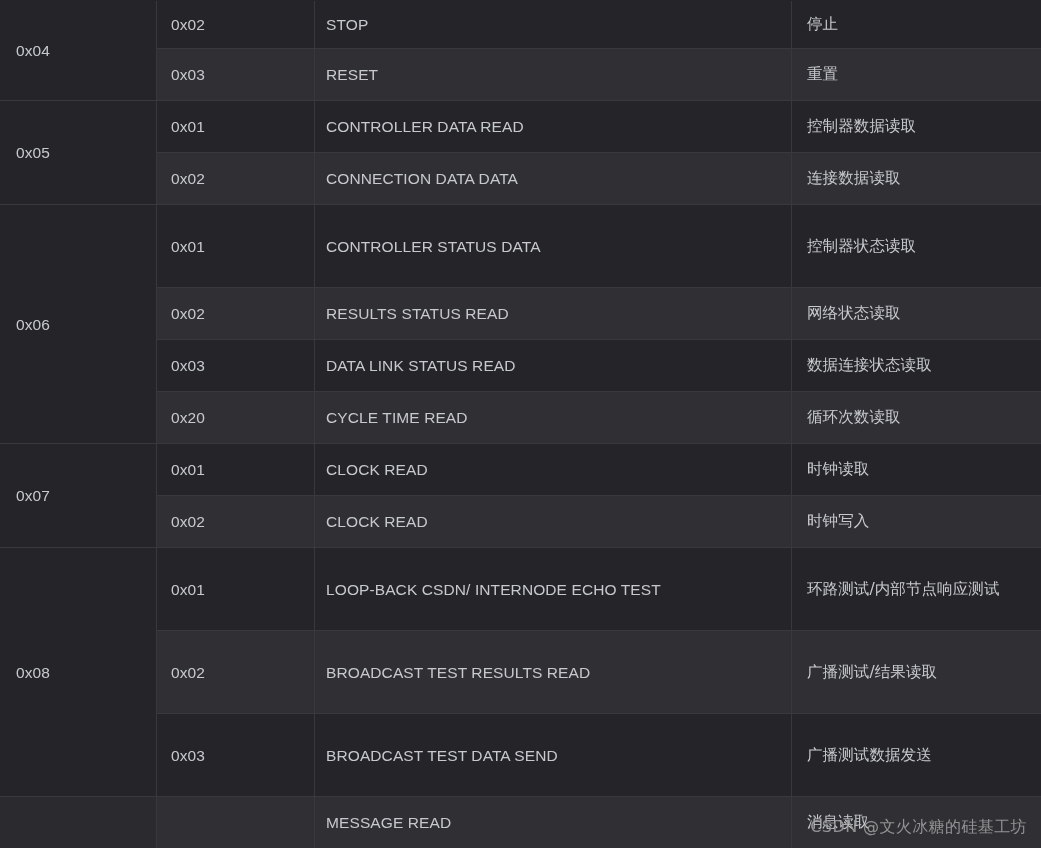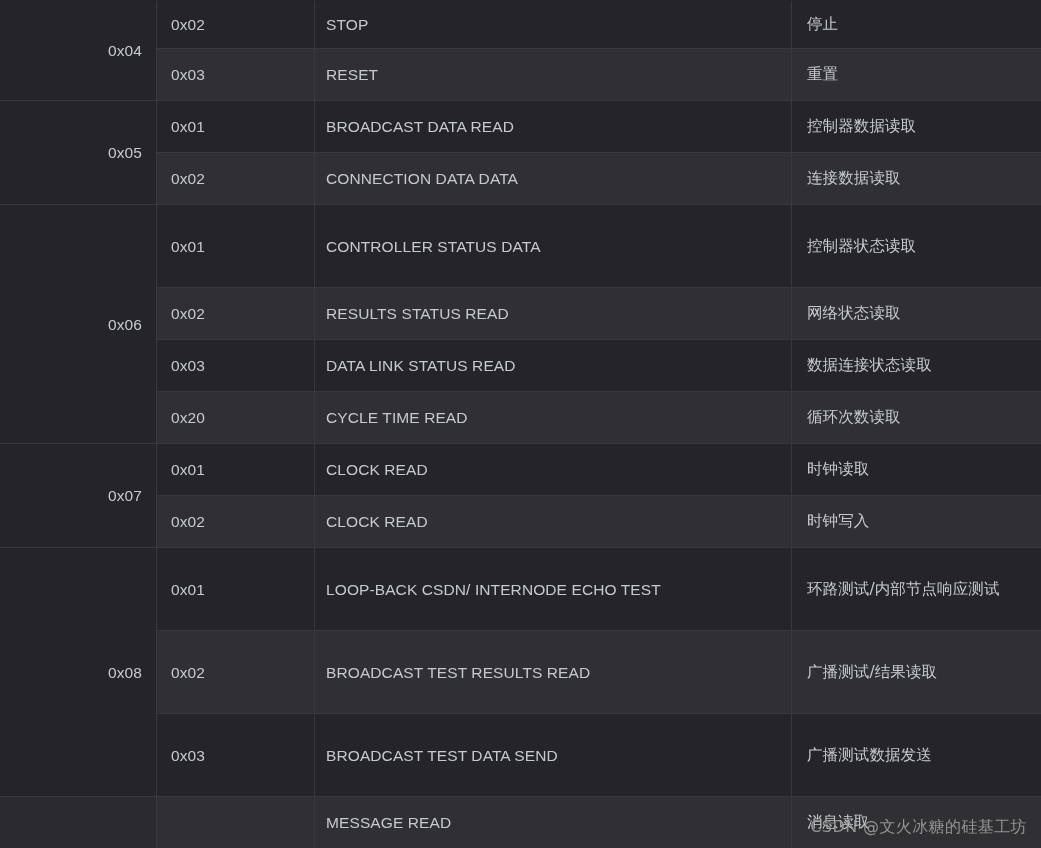--- a/index.html
+++ b/index.html
@@ -44,21 +44,21 @@
     margin-top: 12px;
   }
   #doc-table td.col-cn {
     width: 335px;
     padding-left: 15px;
     font-family: "DejaVu Sans", "Liberation Sans", sans-serif;
   }
   tr.row-dark td { background: #252529; }
   tr.row-light td { background: #303034; }
   
-  td.group-dark { background: #252529 !important; text-align: right; }
+  td.group-dark { background: #252529 !important; }
   td.group-light { background: #2b2b2f !important; }
 
   .watermark {
     position: absolute;
     right: 14px;
     bottom: 10px;
     font-family: "DejaVu Sans", "Liberation Sans", sans-serif;
     font-size: 16px;
     color: #a3a3a3;
     opacity: 0.86;
@@ -89,21 +89,21 @@
     </tr>
     <tr class="row-light" style="height: 52px;">
       <td class="col-sub">0x03</td>
       <td class="col-en">RESET</td>
       <td class="col-cn">重置</td>
     </tr>
 
     <tr class="row-dark" style="height: 52px;">
       <td class="col-group group-dark" rowspan="2">0x05</td>
       <td class="col-sub">0x01</td>
-      <td class="col-en">BROADCAST DATA READ</td>
+      <td class="col-en">CONTROLLER DATA READ</td>
       <td class="col-cn">控制器数据读取</td>
     </tr>
     <tr class="row-light" style="height: 52px;">
       <td class="col-sub">0x02</td>
       <td class="col-en">CONNECTION DATA DATA</td>
       <td class="col-cn">连接数据读取</td>
     </tr>
 
     <tr class="row-dark" style="height: 83px;">
       <td class="col-group group-dark" rowspan="4">0x06</td>

